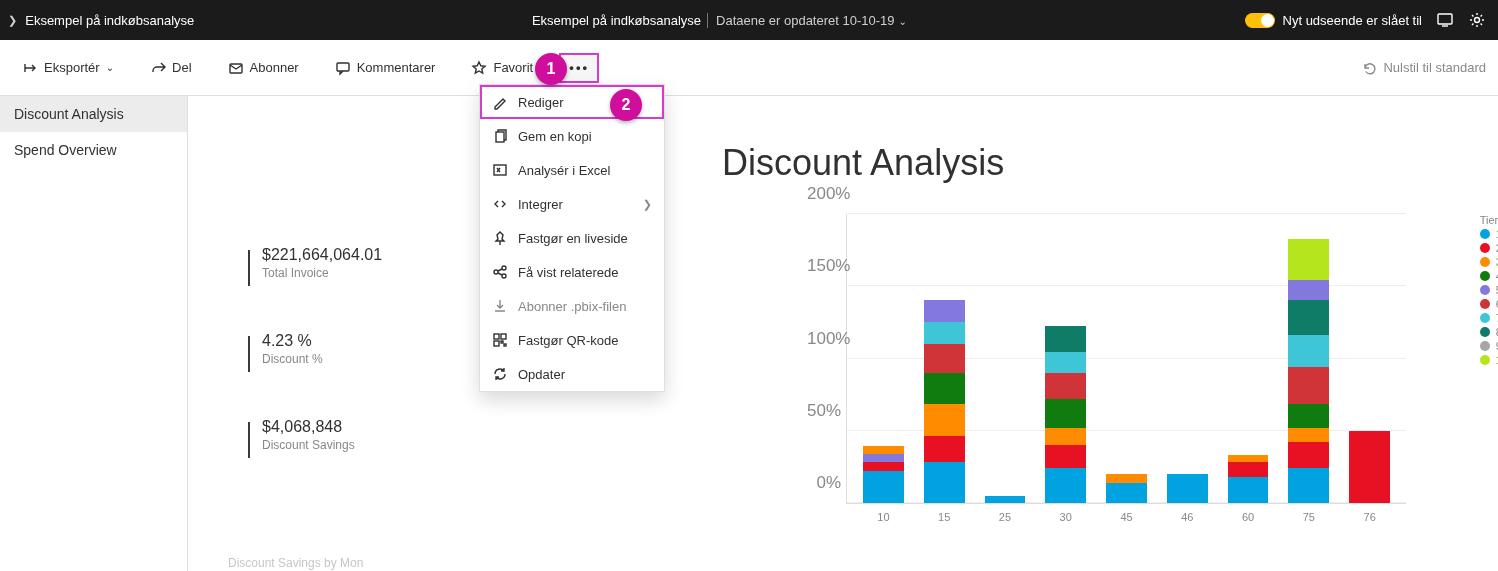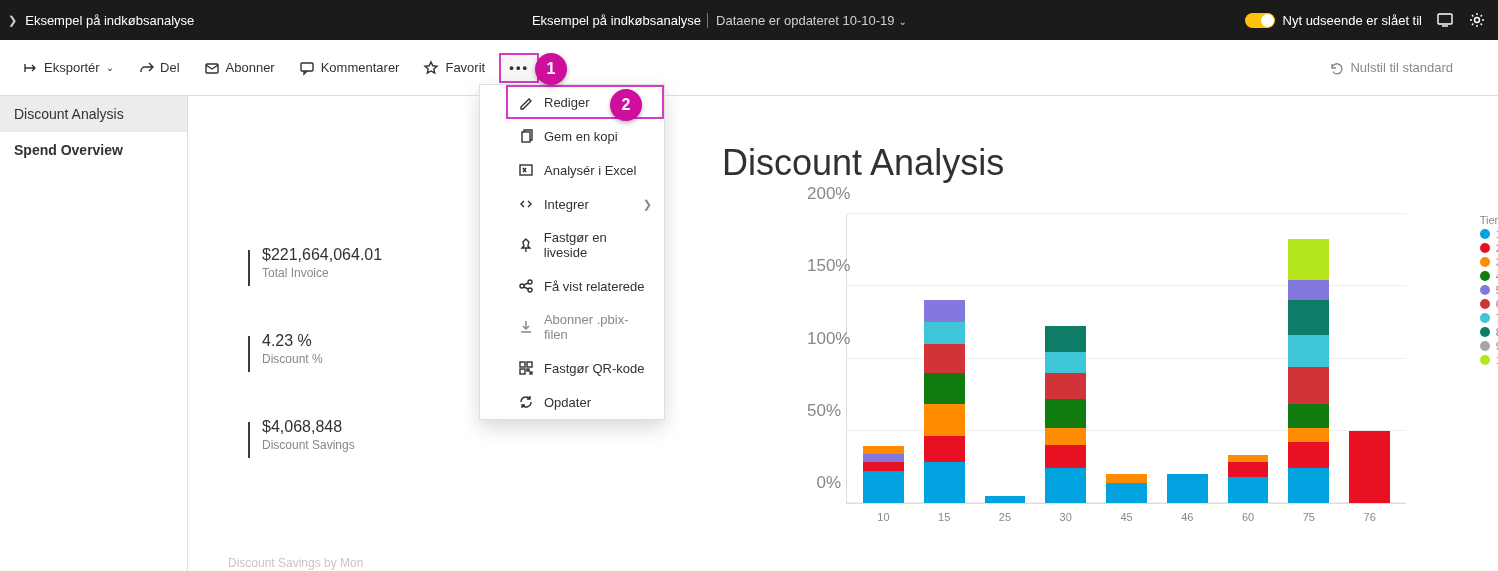--- a/index.html
+++ b/index.html
@@ -45,22 +45,22 @@
   .toggle{
     width:30px;height:15px;background:var(--toggle-yellow);border-radius:8px;position:relative;
   }
   .toggle::after{content:"";position:absolute;right:1px;top:1px;width:13px;height:13px;background:#fff;border-radius:50%;}
   .top-icon{width:18px;height:18px;stroke:#fff;fill:none;stroke-width:1.4;}
   
   .toolbar{
     height:56px;
     display:flex;
     align-items:center;
-    padding:0 35px 0 12px;
-    gap:4px;
+    padding:0 2px 0 12px;
+    gap:16px;
     border-bottom:1px solid var(--divider);
     position:relative;
     background:#fff;
     z-index:2;
   }
   .tool-btn{
     display:flex;align-items:center;gap:6px;
     padding:6px 10px;color:var(--dark);
     cursor:pointer;border:none;background:none;font:inherit;
   }
@@ -70,21 +70,21 @@
   .more-btn{
     display:flex;align-items:center;justify-content:center;
     width:40px;height:30px;border:2px solid var(--accent-magenta);
     background:var(--toolbar);color:var(--dark);
   }
   .more-btn span{letter-spacing:2px;font-weight:700;line-height:0;}
   
   .body-row{display:flex;height:calc(100% - 84px);}
   .sidebar{width:188px;background:#fff;border-right:1px solid var(--divider);}
   .sidebar .nav-item{
-    padding:10px 14px;font-size:14px;color:var(--dark);cursor:pointer;font-weight:bold;
+    padding:10px 14px;font-size:14px;color:var(--dark);cursor:pointer;
   }
   .sidebar .nav-item.active{background:var(--sidebar);font-weight:400;}
   
   .main{flex:1;position:relative;padding:24px 24px 0 24px;}
   .report-title{font-size:36px;font-weight:300;color:#323130;margin:22px 0 8px 30px;}
   
   .kpis{position:absolute;left:60px;top:150px;display:flex;flex-direction:column;gap:46px;}
   .kpi{display:flex;gap:12px;align-items:flex-start;}
   .kpi .bar{width:2px;height:36px;background:#3a3a3a;margin-top:4px;}
   .kpi .val{font-size:16px;color:#323130;}
@@ -105,21 +105,20 @@
   .legend{position:absolute;right:-60px;top:0;}
   .legend-title{font-size:11px;color:var(--light);margin-bottom:2px;}
   .legend-item{display:flex;align-items:center;gap:6px;font-size:11px;color:var(--light);margin:2px 0;}
   .swatch{width:10px;height:10px;border-radius:50%;}
   
   .menu{
     position:absolute;left:479px;top:84px;width:186px;
     background:#fff;border:1px solid var(--divider);
     box-shadow:0 8px 18px rgba(0,0,0,.15);
     z-index:5;
-    padding-left:26px;
   }
   .menu-item{
     display:flex;align-items:center;gap:10px;
     padding:9px 12px;font-size:13px;color:var(--dark);cursor:pointer;
   }
   .menu-item.disabled{color:var(--light);}
   .menu-item svg{width:16px;height:16px;stroke:currentColor;fill:none;stroke-width:1.4;}
   .menu-item.highlight{outline:2px solid var(--accent-magenta);outline-offset:-2px;}
   .menu-item .chev-r{margin-left:auto;font-size:11px;color:var(--light);}
   

